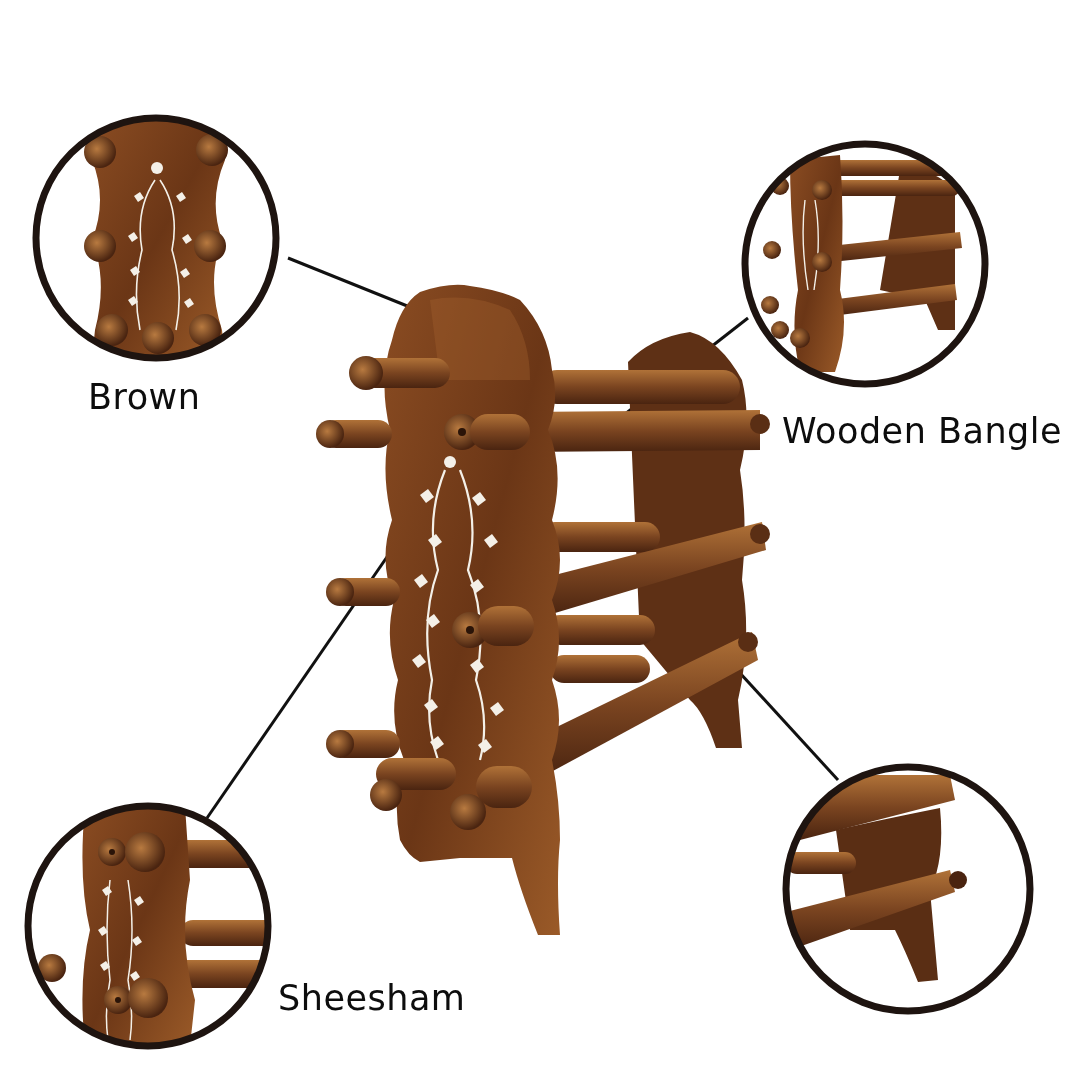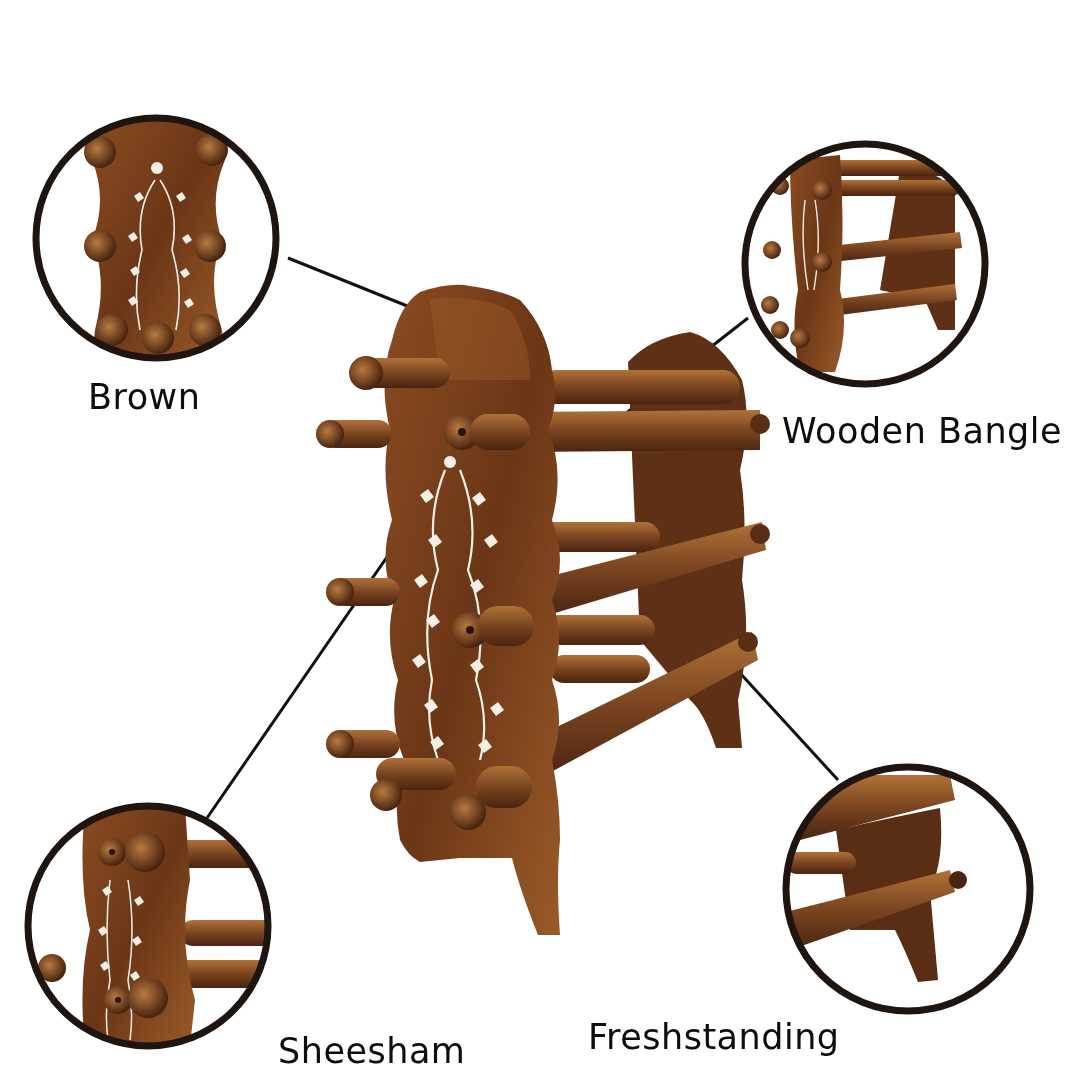--- a/index.html
+++ b/index.html
@@ -220,17 +220,16 @@
     <circle cx="908" cy="889" r="122" fill="none" stroke="#1e1410" stroke-width="7"></circle>
   </g>
 </svg>
 
 <div class="label" style="left:88px; top:374px;">Brown</div>
 
 <div class="label center" style="left:782px; top:408px; width:270px;">
   <div>Wooden Bangle</div>
 </div>
 
-<div class="label" style="left:278px; top:1028px;">Sheesham</div>
-
-<div class="label" style="left:588px; top:1014px;">Freshstanding</div>
+<div class="label" style="left:278px; top:975px;">Sheesham</div>
+
 
 </div>
 
 </body></html>

